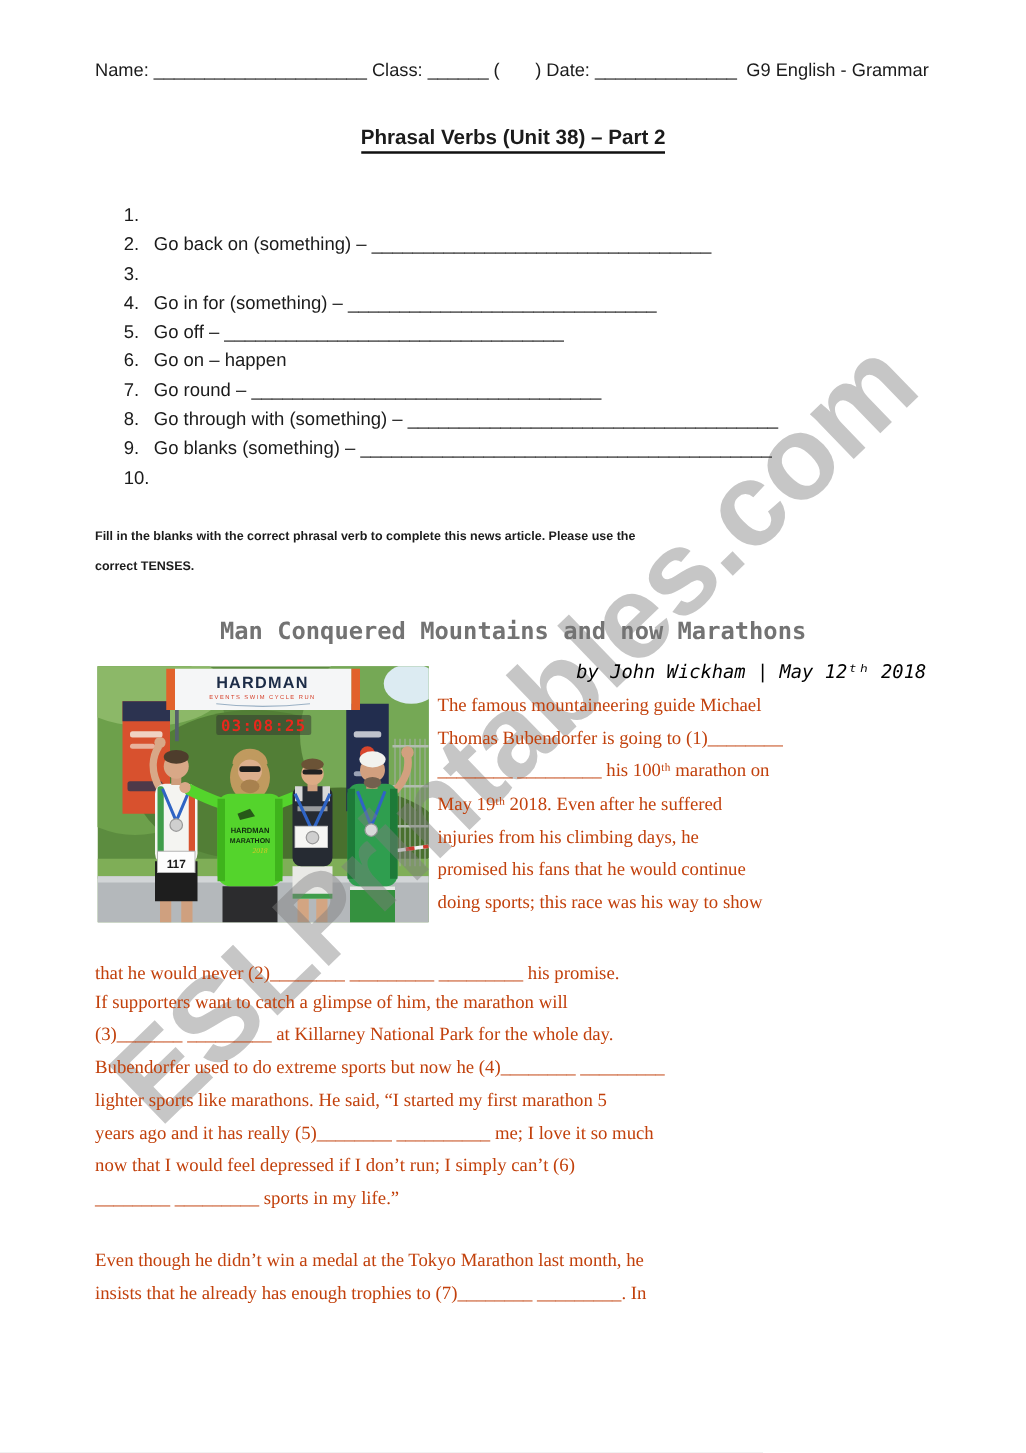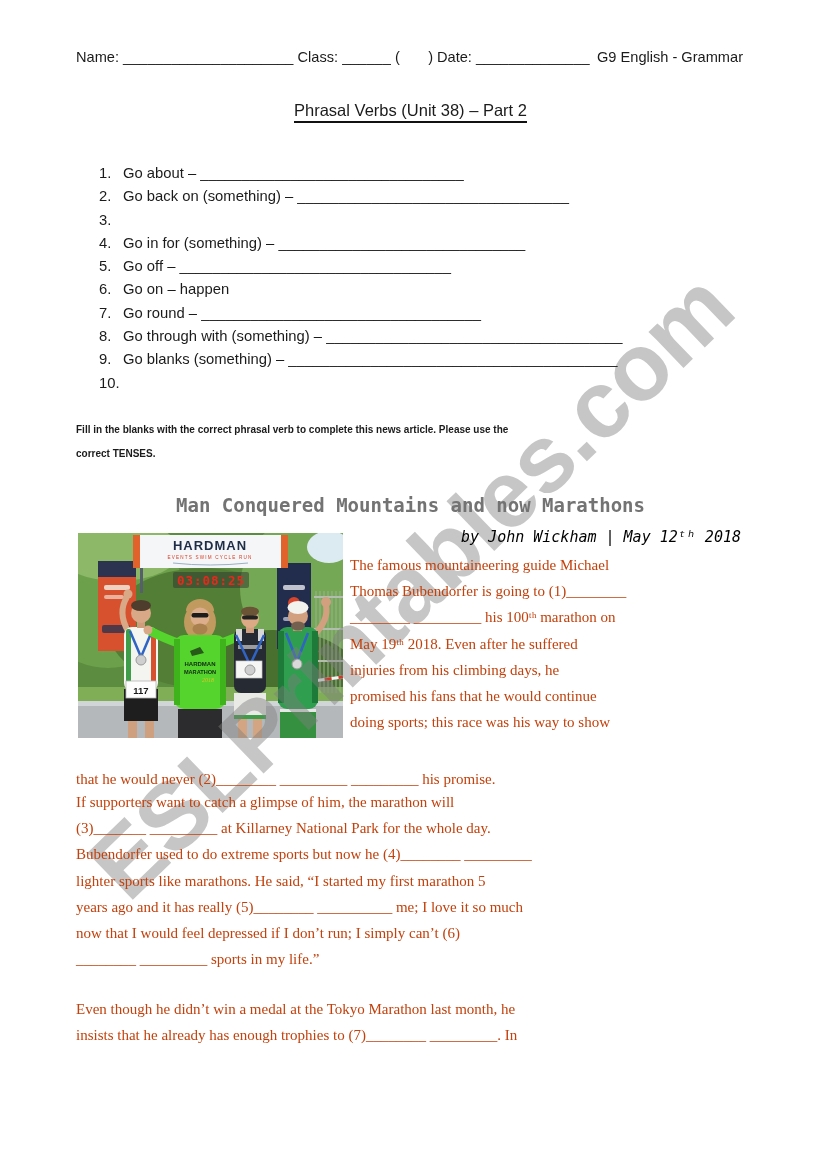--- a/index.html
+++ b/index.html
@@ -23,21 +23,21 @@
 
   .hdr{
     position:absolute;left:76px;right:78px;top:49px;
     display:flex;justify-content:space-between;align-items:flex-start;
     font-size:14.6px;
   }
   .hdr-fields{white-space:pre;text-align:right;}
 
   .ws-title{
     position:absolute;left:0;right:0;top:101px;text-align:center;
-    font-size:16.5px;font-weight:normal;
+    font-size:16.5px;font-weight:bold;
   }
   .ws-title span{border-bottom:2px solid #111;padding-bottom:1px;display:inline-block;}
 
   .vlist{position:absolute;left:99px;top:162px;font-size:14.8px;line-height:23.3px;}
   .vrow{display:flex;}
   .vrow .num{width:24px;flex:none;}
   .vrow .txt{white-space:pre;}
 
   .instr{
     position:absolute;left:76px;top:418px;width:690px;
@@ -214,21 +214,20 @@
     <span>G9 English - Grammar</span>
   </div>
 
   <div class="ws-title z-text">
     <span>Phrasal Verbs (Unit 38) – Part 2</span>
   </div>
 
   <div class="vlist z-text">
     <div class="vrow">
       <span class="num">1.</span>
-      <span class="txt">Go about – ________________________________</span>
     </div>
     <div class="vrow">
       <span class="num">2.</span>
       <span class="txt">Go back on (something) – _________________________________</span>
     </div>
     <div class="vrow">
       <span class="num">3.</span>
     </div>
     <div class="vrow">
       <span class="num">4.</span>

